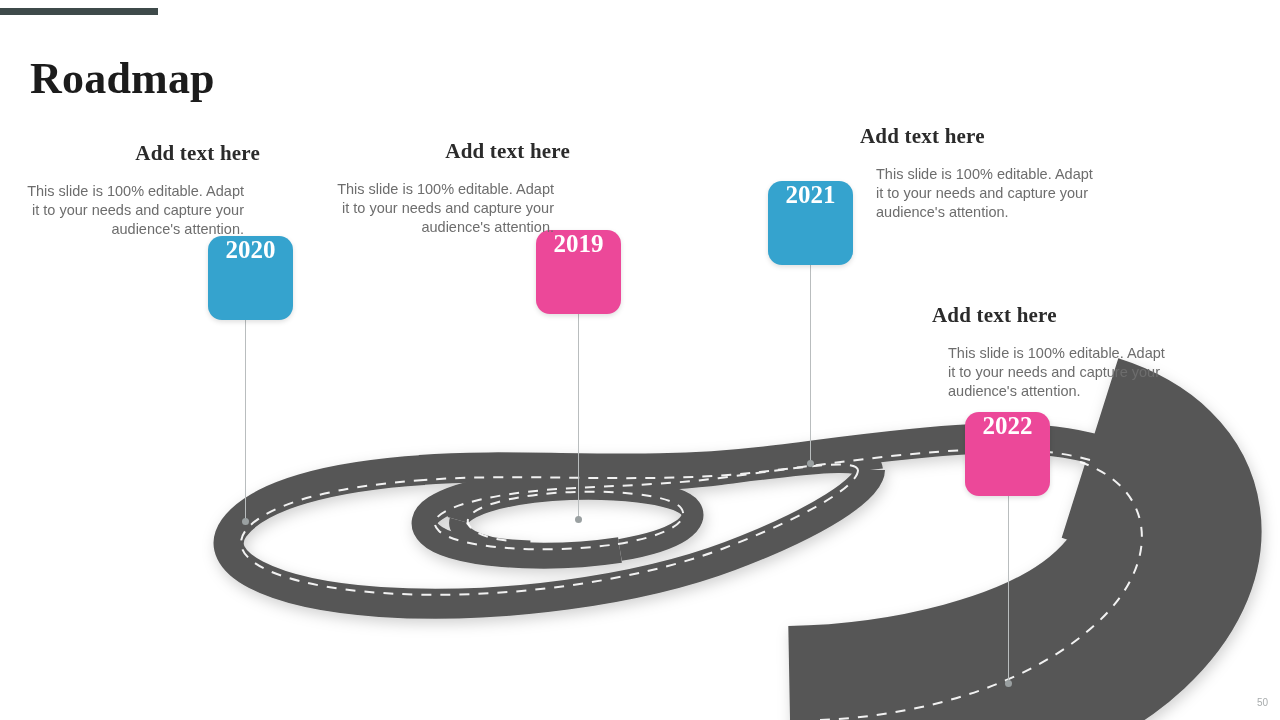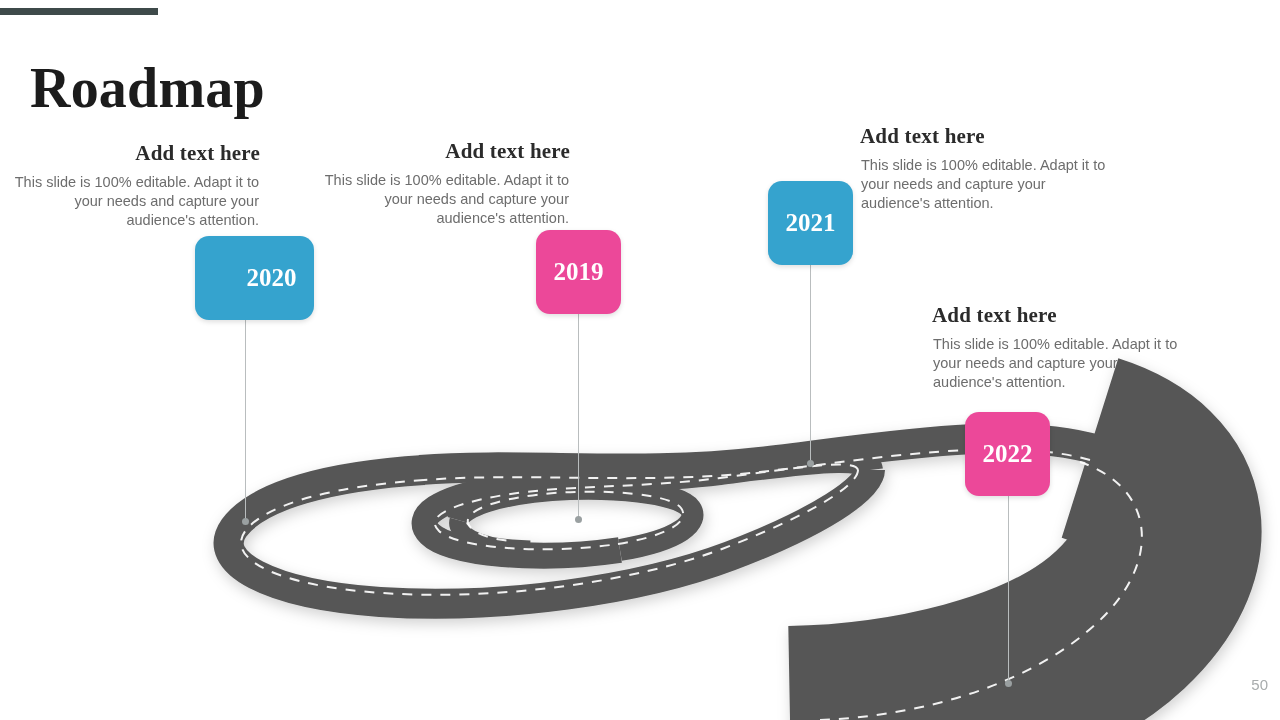--- a/index.html
+++ b/index.html
@@ -22,21 +22,21 @@
     top: 8px;
     width: 158px;
     height: 7px;
     background: #3e4a4a;
   }
   .page-title {
     position: absolute;
     left: 30px;
     top: 22px;
     font-family: "Liberation Serif", serif;
-    font-size: 56px;
+    font-size: 44px;
     line-height: 56px;
     color: #1c1c1c;
     letter-spacing: 0.2px;
     white-space: nowrap;
   }
 
   
   .road-layer {
     position: absolute;
     left: 0;
@@ -60,21 +60,20 @@
     background: #9aa0a1;
   }
 
   
   .year-badge {
     position: absolute;
     width: 85px;
     height: 84px;
     border-radius: 14px;
     display: flex;
-    align-items: center;
     justify-content: center;
     font-family: "Liberation Serif", serif;
     font-weight: bold;
     font-size: 25px;
     color: #ffffff;
     box-shadow: 0 2px 5px rgba(0,0,0,0.13);
   }
   .year-badge.blue  { background: #35a3ce; }
   .year-badge.slate { background: #ec4899; }
 
@@ -88,31 +87,31 @@
     font-size: 21px;
     color: #2b2b2b;
     margin: 0 0 7px 0;
     letter-spacing: 0.2px;
   }
   .tb-body {
     font-family: "Liberation Sans", sans-serif;
     font-size: 14.5px;
     line-height: 19px;
     color: #6d6d6d;
-    margin: 1px;
+    margin: 16px;
   }
   .align-right { text-align: right; }
   .align-left  { text-align: left; }
 
   
   .page-number {
     position: absolute;
     right: 12px;
-    bottom: 27px;
-    font-size: 15px;
+    bottom: 12px;
+    font-size: 10px;
     color: #a8acad;
     font-family: "Liberation Sans", sans-serif;
   }
 </style>
 </head>
 <body>
 
 <div class="accent-bar"></div>
 <h1 class="page-title">Roadmap</h1>
 
@@ -199,21 +198,21 @@
 
 <div class="connector" style="left:578px; top:314px; height:206px;"></div>
 <div class="connector-dot" style="left:575px; top:516px;"></div>
 
 <div class="connector" style="left:810px; top:264px; height:200px;"></div>
 <div class="connector-dot" style="left:807px; top:460px;"></div>
 
 <div class="connector" style="left:1008px; top:480px; height:206px;"></div>
 <div class="connector-dot" style="left:1005px; top:680px;"></div>
 
-<div class="year-badge blue" style="left:195px; top:236px;padding-left:34px;">
+<div class="year-badge blue" style="left:208px; top:236px;">
   <span>2020</span>
 </div>
 
 <div class="year-badge slate" style="left:536px; top:230px;">
   <span>2019</span>
 </div>
 
 <div class="year-badge blue" style="left:768px; top:181px;">
   <span>2021</span>
 </div>

